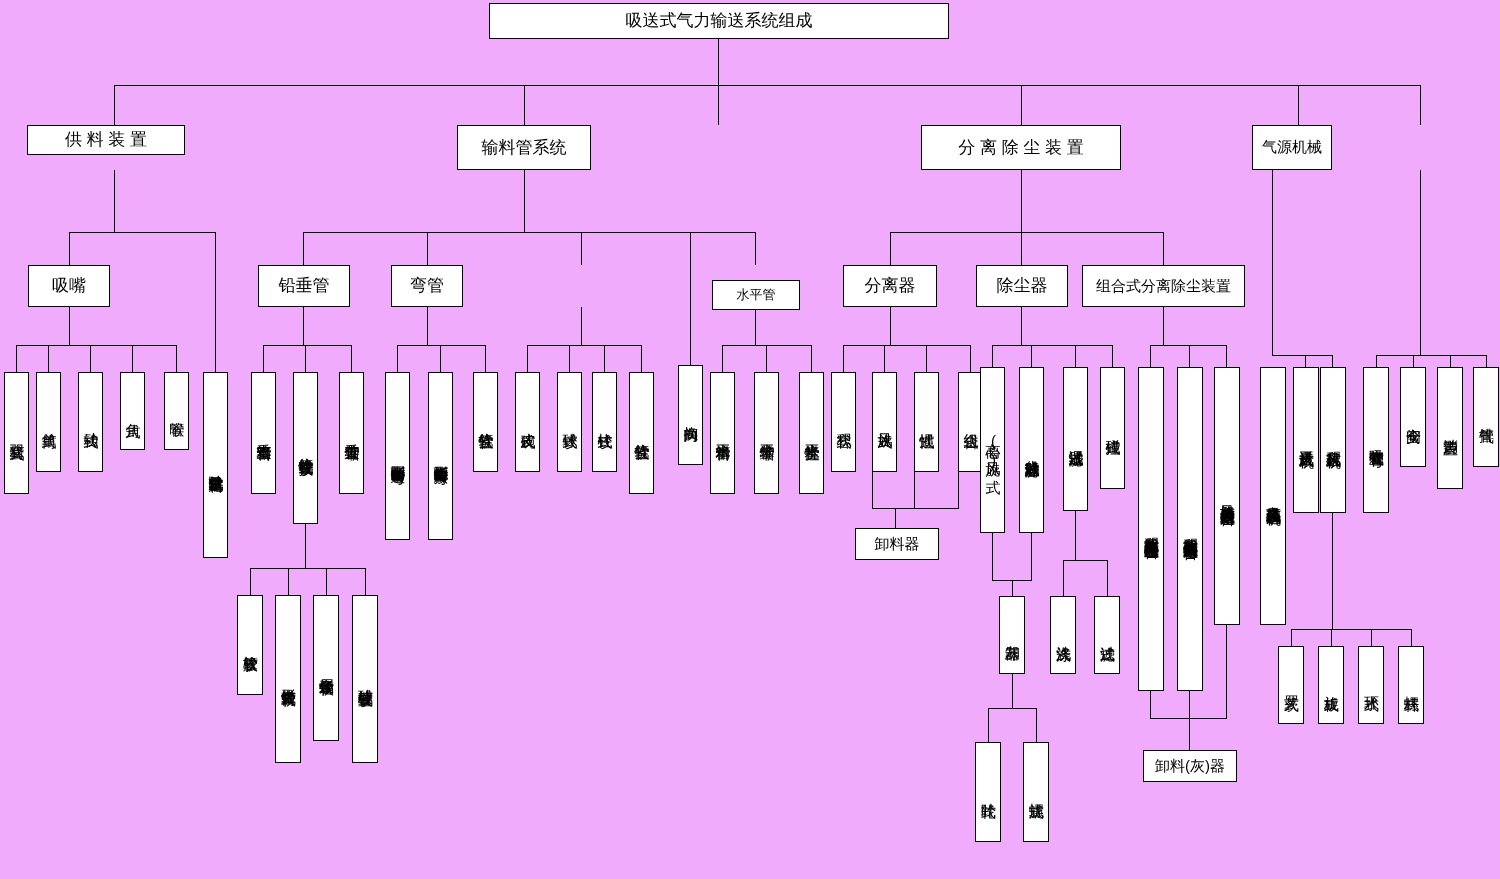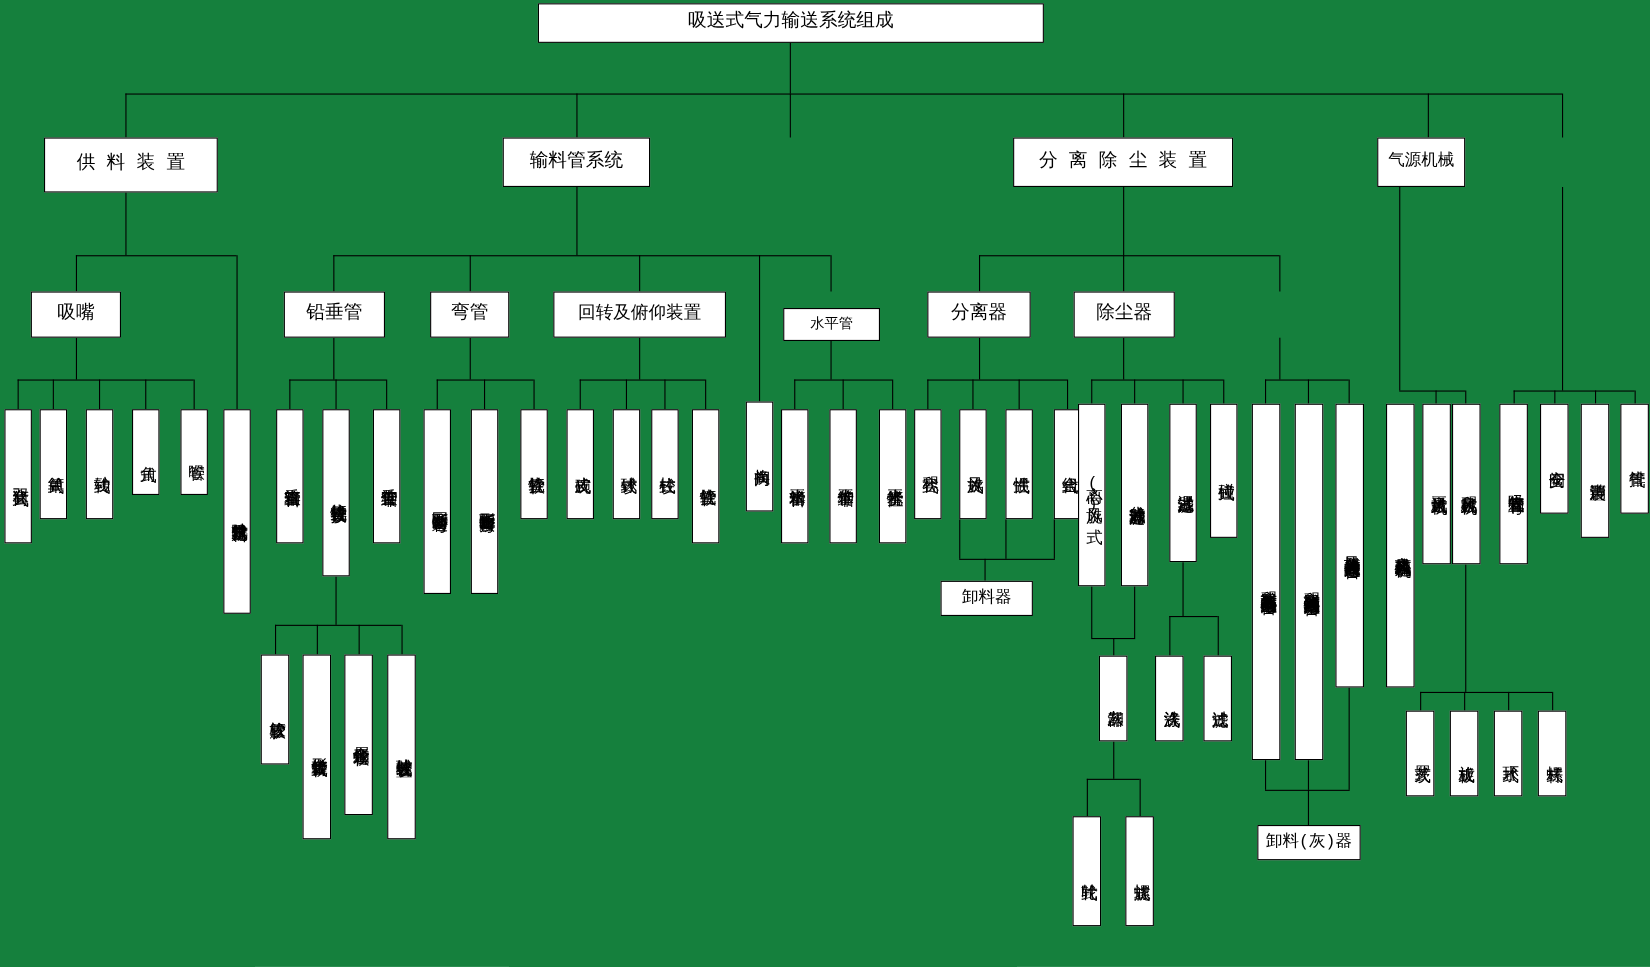--- a/index.html
+++ b/index.html
@@ -4,22 +4,22 @@
 <style>
   html, body {
     margin: 0;
     padding: 0;
     background: #ffffff;
   }
   #canvas {
     position: relative;
     width: 1500px;
     height: 879px;
-    background: #15803d;
-    font-family: Liberation Mono, monospace;
+    background: #f0abfc;
+    font-family: Liberation Sans, sans-serif;
     overflow: hidden;
   }
   .node {
     position: absolute;
     box-sizing: border-box;
     border: 1px solid #000000;
     background: #ffffff;
     color: #000000;
     display: flex;
     align-items: center;
@@ -56,21 +56,21 @@
 
   <div class="line hline" style="left:114px; top:85px; width:1306px;"></div>
 
   <div class="line vline" style="left:114px; top:85px; height:40px;"></div>
   <div class="line vline" style="left:524px; top:85px; height:40px;"></div>
   <div class="line vline" style="left:718px; top:85px; height:40px;"></div>
   <div class="line vline" style="left:1021px; top:85px; height:40px;"></div>
   <div class="line vline" style="left:1298px; top:85px; height:40px;"></div>
   <div class="line vline" style="left:1420px; top:85px; height:40px;"></div>
 
-  <div class="node h" style="left:40px; top:125px; width:158px; height:50px; font-size:17px;">供 料 装 置</div>
+  <div class="node h" style="left:27px; top:125px; width:158px; height:30px; font-size:17px;">供 料 装 置</div>
   <div class="node h" style="left:921px; top:125px; width:200px; height:45px; font-size:17px;">分 离 除 尘 装 置</div>
   <div class="node h" style="left:457px; top:125px; width:134px; height:45px; font-size:17px;">输料管系统</div>
   <div class="node h" style="left:1252px; top:125px; width:80px; height:45px; font-size:15px;">气源机械</div>
 
   <div class="line vline" style="left:114px; top:170px; height:62px;"></div>
   <div class="line hline" style="left:69px; top:232px; width:146px;"></div>
   <div class="line vline" style="left:69px; top:232px; height:33px;"></div>
   <div class="line vline" style="left:215px; top:232px; height:140px;"></div>
 
   <div class="node h" style="left:28px; top:265px; width:82px; height:42px; font-size:17px;">吸嘴</div>
@@ -93,21 +93,20 @@
   <div class="line vline" style="left:524px; top:170px; height:62px;"></div>
   <div class="line hline" style="left:303px; top:232px; width:452px;"></div>
   <div class="line vline" style="left:303px; top:232px; height:33px;"></div>
   <div class="line vline" style="left:427px; top:232px; height:33px;"></div>
   <div class="line vline" style="left:581px; top:232px; height:33px;"></div>
   <div class="line vline" style="left:690px; top:232px; height:133px;"></div>
   <div class="line vline" style="left:755px; top:232px; height:33px;"></div>
 
   <div class="node h" style="left:258px; top:265px; width:92px; height:42px; font-size:17px;">铅垂管</div>
   <div class="node h" style="left:391px; top:265px; width:72px; height:42px; font-size:17px;">弯管</div>
-  <div class="node h" style="left:503px; top:265px; width:157px; height:42px; font-size:16px;">回转及俯仰装置</div>
   <div class="node h" style="left:712px; top:280px; width:88px; height:30px; font-size:13px;">水平管</div>
 
   <div class="line vline" style="left:303px; top:307px; height:38px;"></div>
   <div class="line hline" style="left:263px; top:345px; width:88px;"></div>
   <div class="line vline" style="left:263px; top:345px; height:27px;"></div>
   <div class="line vline" style="left:305px; top:345px; height:27px;"></div>
   <div class="line vline" style="left:351px; top:345px; height:27px;"></div>
 
   <div class="node v" style="left:251px; top:372px; width:25px; height:122px; font-size:15px;">垂直输料管</div>
   <div class="node v" style="left:293px; top:372px; width:25px; height:152px; font-size:15px;">挠性管或铰接管</div>
@@ -160,20 +159,21 @@
   <div class="node v" style="left:799px; top:372px; width:25px; height:122px; font-size:15px;">水平挠性管</div>
 
   <div class="line vline" style="left:1021px; top:170px; height:62px;"></div>
   <div class="line hline" style="left:890px; top:232px; width:273px;"></div>
   <div class="line vline" style="left:890px; top:232px; height:33px;"></div>
   <div class="line vline" style="left:1021px; top:232px; height:33px;"></div>
   <div class="line vline" style="left:1163px; top:232px; height:33px;"></div>
 
   <div class="node h" style="left:843px; top:265px; width:94px; height:42px; font-size:17px;">分离器</div>
   <div class="node h" style="left:976px; top:265px; width:92px; height:42px; font-size:17px;">除尘器</div>
+  <div class="node h" style="left:1082px; top:265px; width:163px; height:42px; font-size:15px;">组合式分离除尘装置</div>
 
   <div class="line vline" style="left:890px; top:307px; height:38px;"></div>
   <div class="line hline" style="left:843px; top:345px; width:127px;"></div>
   <div class="line vline" style="left:843px; top:345px; height:27px;"></div>
   <div class="line vline" style="left:884px; top:345px; height:27px;"></div>
   <div class="line vline" style="left:926px; top:345px; height:27px;"></div>
   <div class="line vline" style="left:970px; top:345px; height:27px;"></div>
 
   <div class="node v" style="left:831px; top:372px; width:25px; height:100px; font-size:15px;">容积式</div>
   <div class="node v" style="left:872px; top:372px; width:25px; height:100px; font-size:15px;">旋风式</div>

